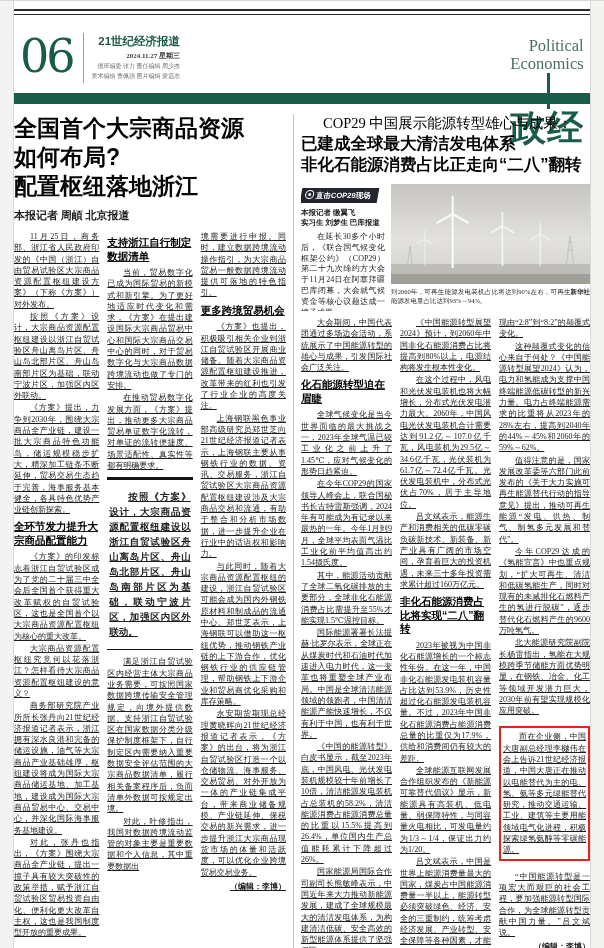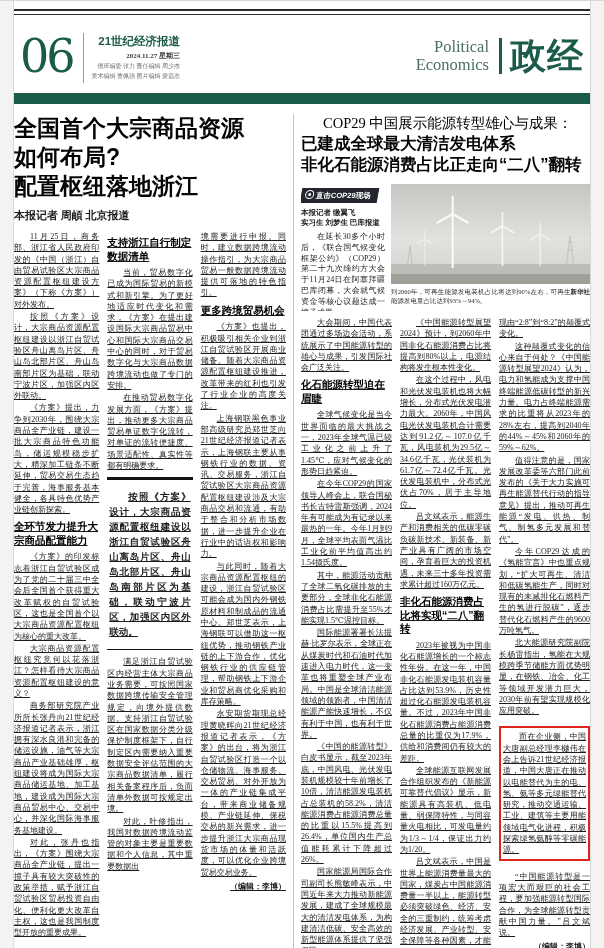--- a/index.html
+++ b/index.html
@@ -14,21 +14,21 @@
 
   
   .hdr{display:flex;align-items:flex-start;margin:16px 6px 4px 6px;height:58px;}
   .pageno{font-size:46px;line-height:50px;font-weight:400;color:var(--green);letter-spacing:-3px;
           font-family:"DejaVu Serif",serif;}
   .hdr-div{width:1px;background:#9a9a98;height:50px;margin:2px 8px 0 10px;}
   .masthead{padding-top:3px;text-align:right;}
   .paper-name{font-size:11.5px;font-weight:bold;color:var(--green);font-family:"Liberation Sans","DejaVu Sans",sans-serif;}
   .date-line{font-size:7px;font-weight:bold;color:#3a3a3a;margin-top:2px;}
   .credit{font-size:6px;color:#6b6b69;margin-top:2px;line-height:7.5px;}
-  .hdr-right{margin-left:auto;display:flex;align-items:center;margin-top:6px;}
+  .hdr-right{margin-left:auto;display:flex;align-items:center;margin-top:6px;flex-direction:column;}
   .sec-en{font-size:16.5px;line-height:18px;color:#4d6f63;text-align:right;font-family:"Liberation Serif",serif;}
   .sec-bar{width:3px;height:36px;background:var(--green);margin:0 8px 0 10px;}
   .sec-cn{font-size:36px;line-height:38px;font-weight:bold;color:var(--green);
           font-family:"Liberation Sans","DejaVu Sans",sans-serif;letter-spacing:1px;}
   .greenbar{height:11px;background:var(--green);margin:2px 0 10px 0;}
 
   
   .content{display:flex;}
   .sec-left{width:272px;}
   .vdiv{width:1px;background:#c2c2c0;margin:0 7px;}

